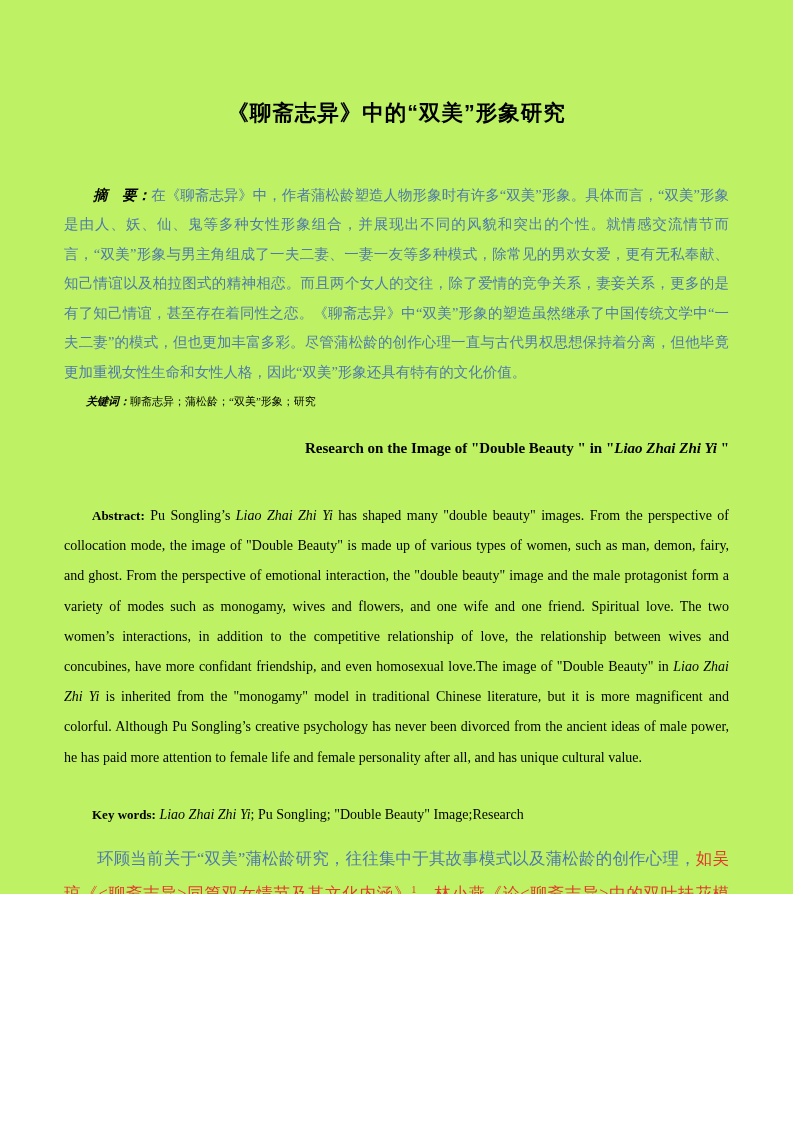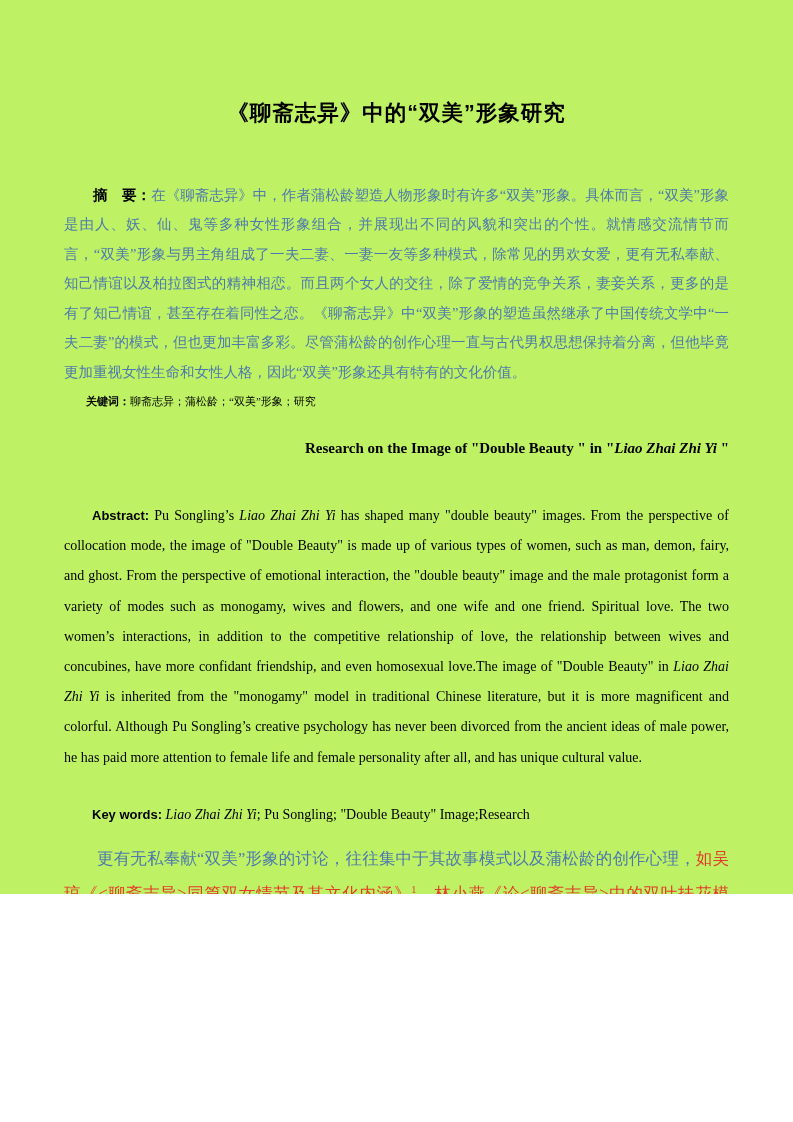--- a/index.html
+++ b/index.html
@@ -26,41 +26,42 @@
 
   .abstract-cn{
     top:166px;
     font-size:14.5px;line-height:29.6px;
     text-align:justify;text-indent:2em;
     color:var(--blue);
   }
   .label-hei{
     color:#000;font-weight:bold;
     font-family:"Liberation Sans","DejaVu Sans",sans-serif;
+    font-style:italic;
   }
   .keywords-cn{
     top:376px;
     font-size:11px;line-height:29.6px;
     text-indent:2em;color:#000;
   }
 
   .title-en{
     top:438px;
     font-weight:bold;font-size:15px;line-height:20px;
     text-align:right;color:#000;
   }
   .italic{font-style:italic;}
 
   .abstract-en{
     top:487px;
     font-size:14px;line-height:30.2px;
     text-align:justify;text-indent:2em;color:#000;
   }
   .label-mono{
-    font-family:Liberation Sans, sans-serif;
+    font-family:Liberation Serif, serif;
     font-weight:bold;font-size:13px;
   }
   .keywords-en{
     top:790px;
     font-size:14px;line-height:22px;
     text-indent:2em;color:#000;
   }
 
   .body-cn{
     top:842px;
@@ -95,21 +96,21 @@
 
   <p class="abs keywords-cn"><span class="label-hei">关键词：</span><span>聊斋志异；蒲松龄；“双美”形象；研究</span></p>
 
   <div class="abs title-en"><span>Research on the Image of "Double Beauty " in "</span><span class="italic">Liao Zhai Zhi Yi</span><span> "</span></div>
 
   <p class="abs abstract-en"><span class="label-mono">Abstract:</span><span> Pu Songling’s </span><span class="italic">Liao Zhai Zhi Yi</span><span>  has shaped many "double beauty" images. From the perspective of collocation mode, the image of "Double Beauty" is made up of various types of women, such as man, demon, fairy, and ghost. From the perspective of emotional interaction, the "double beauty" image and the male protagonist form a variety of modes such as monogamy, wives and flowers, and one wife and one friend. Spiritual love. The two women’s interactions, in addition to the competitive relationship of love, the relationship between wives and concubines, have more confidant friendship, and even homosexual love.The image of "Double Beauty" in </span><span class="italic">Liao Zhai Zhi Yi</span><span> is inherited from the "monogamy" model in traditional Chinese literature, but it is more magnificent and colorful. Although Pu Songling’s creative psychology has never been divorced from the ancient ideas of male power, he has paid more attention to female life and female personality after all, and has unique cultural value.</span></p>
 
   <p class="abs keywords-en"><span class="label-mono">Key words:</span><span> </span><span class="italic">Liao Zhai Zhi Yi</span><span>; Pu Songling; "Double Beauty" Image;Research</span></p>
 
   <div class="abs body-cn">
-    <p><span>更有无私奉献“双美”形象的讨论，往往集中于其故事模式以及蒲松龄的创作心理，</span><span class="red">如吴琼《&lt;聊斋志异&gt;同篇双女情节及其文化内涵》</span><sup class="red">1</sup><span class="red">、林小燕《论&lt;聊斋志异&gt;中的双叶扶花模式》</span></p>
+    <p><span>环顾当前关于“双美”蒲松龄研究，往往集中于其故事模式以及蒲松龄的创作心理，</span><span class="red">如吴琼《&lt;聊斋志异&gt;同篇双女情节及其文化内涵》</span><sup class="red">1</sup><span class="red">、林小燕《论&lt;聊斋志异&gt;中的双叶扶花模式》</span></p>
   </div>
 
   <div class="abs footnote-area">
     <div class="footnote-rule"></div>
     <p class="footnote-text"><sup>1</sup><span> 吴琼.《聊斋志异》同篇双女情节及其文化内涵[J].蒲松龄研究,2007（3）:27-39.</span></p>
   </div>
 
   <div class="abs page-number">1</div>
 
 </div>

